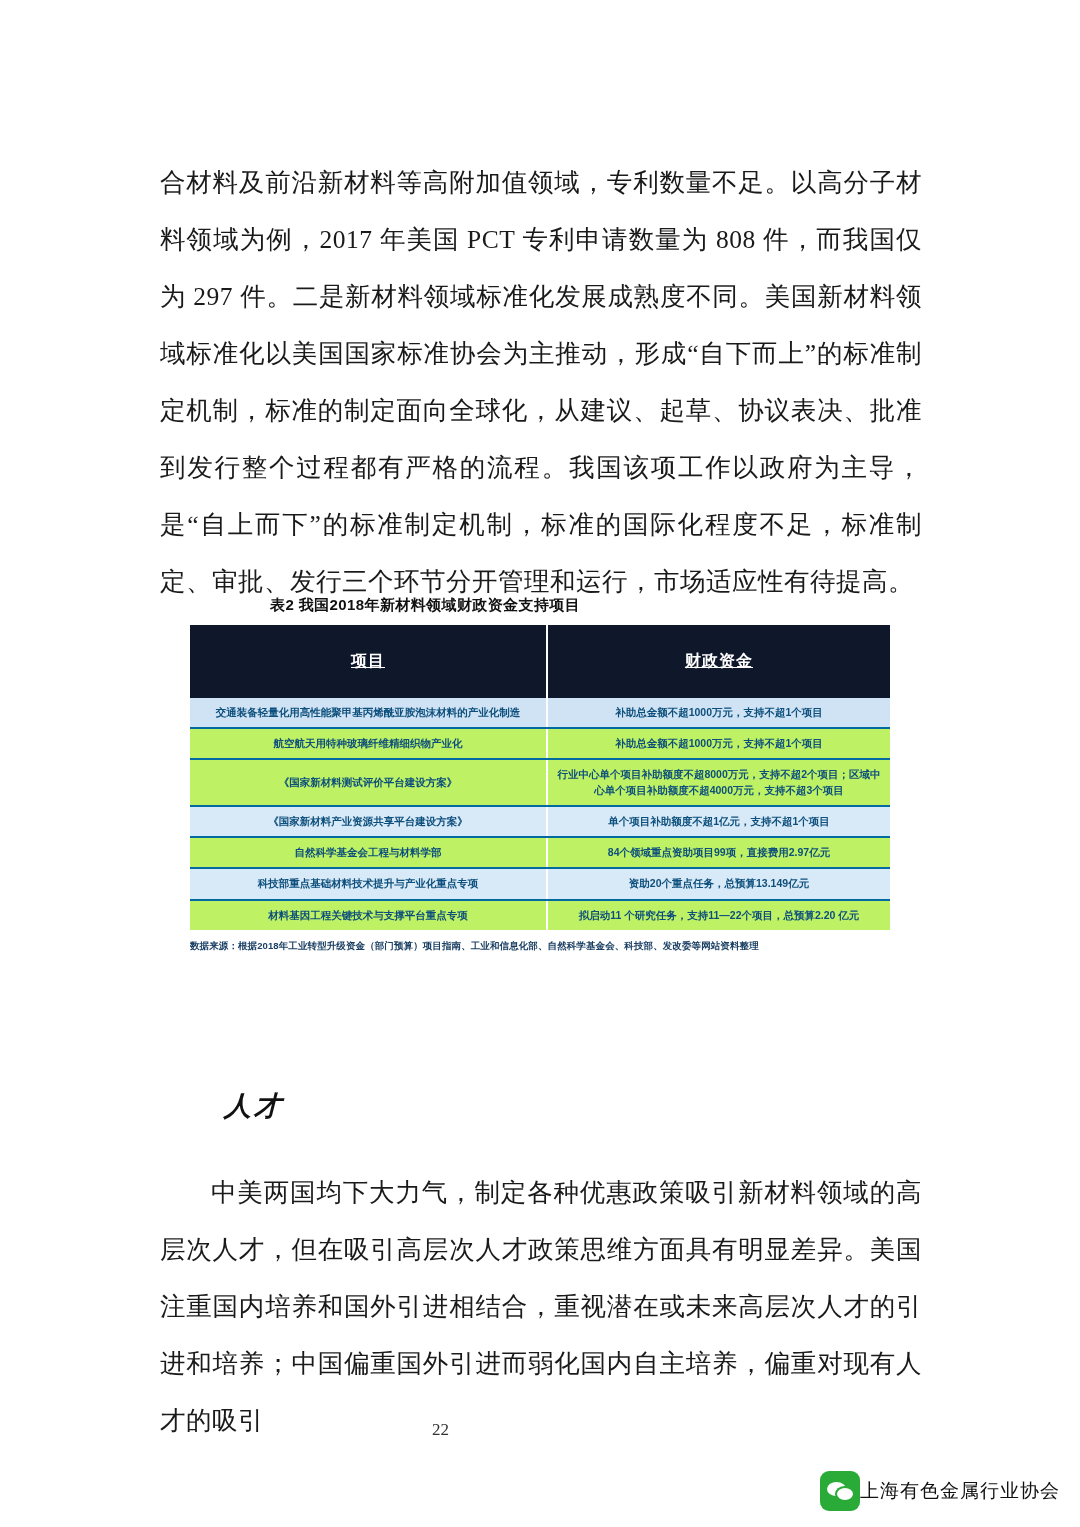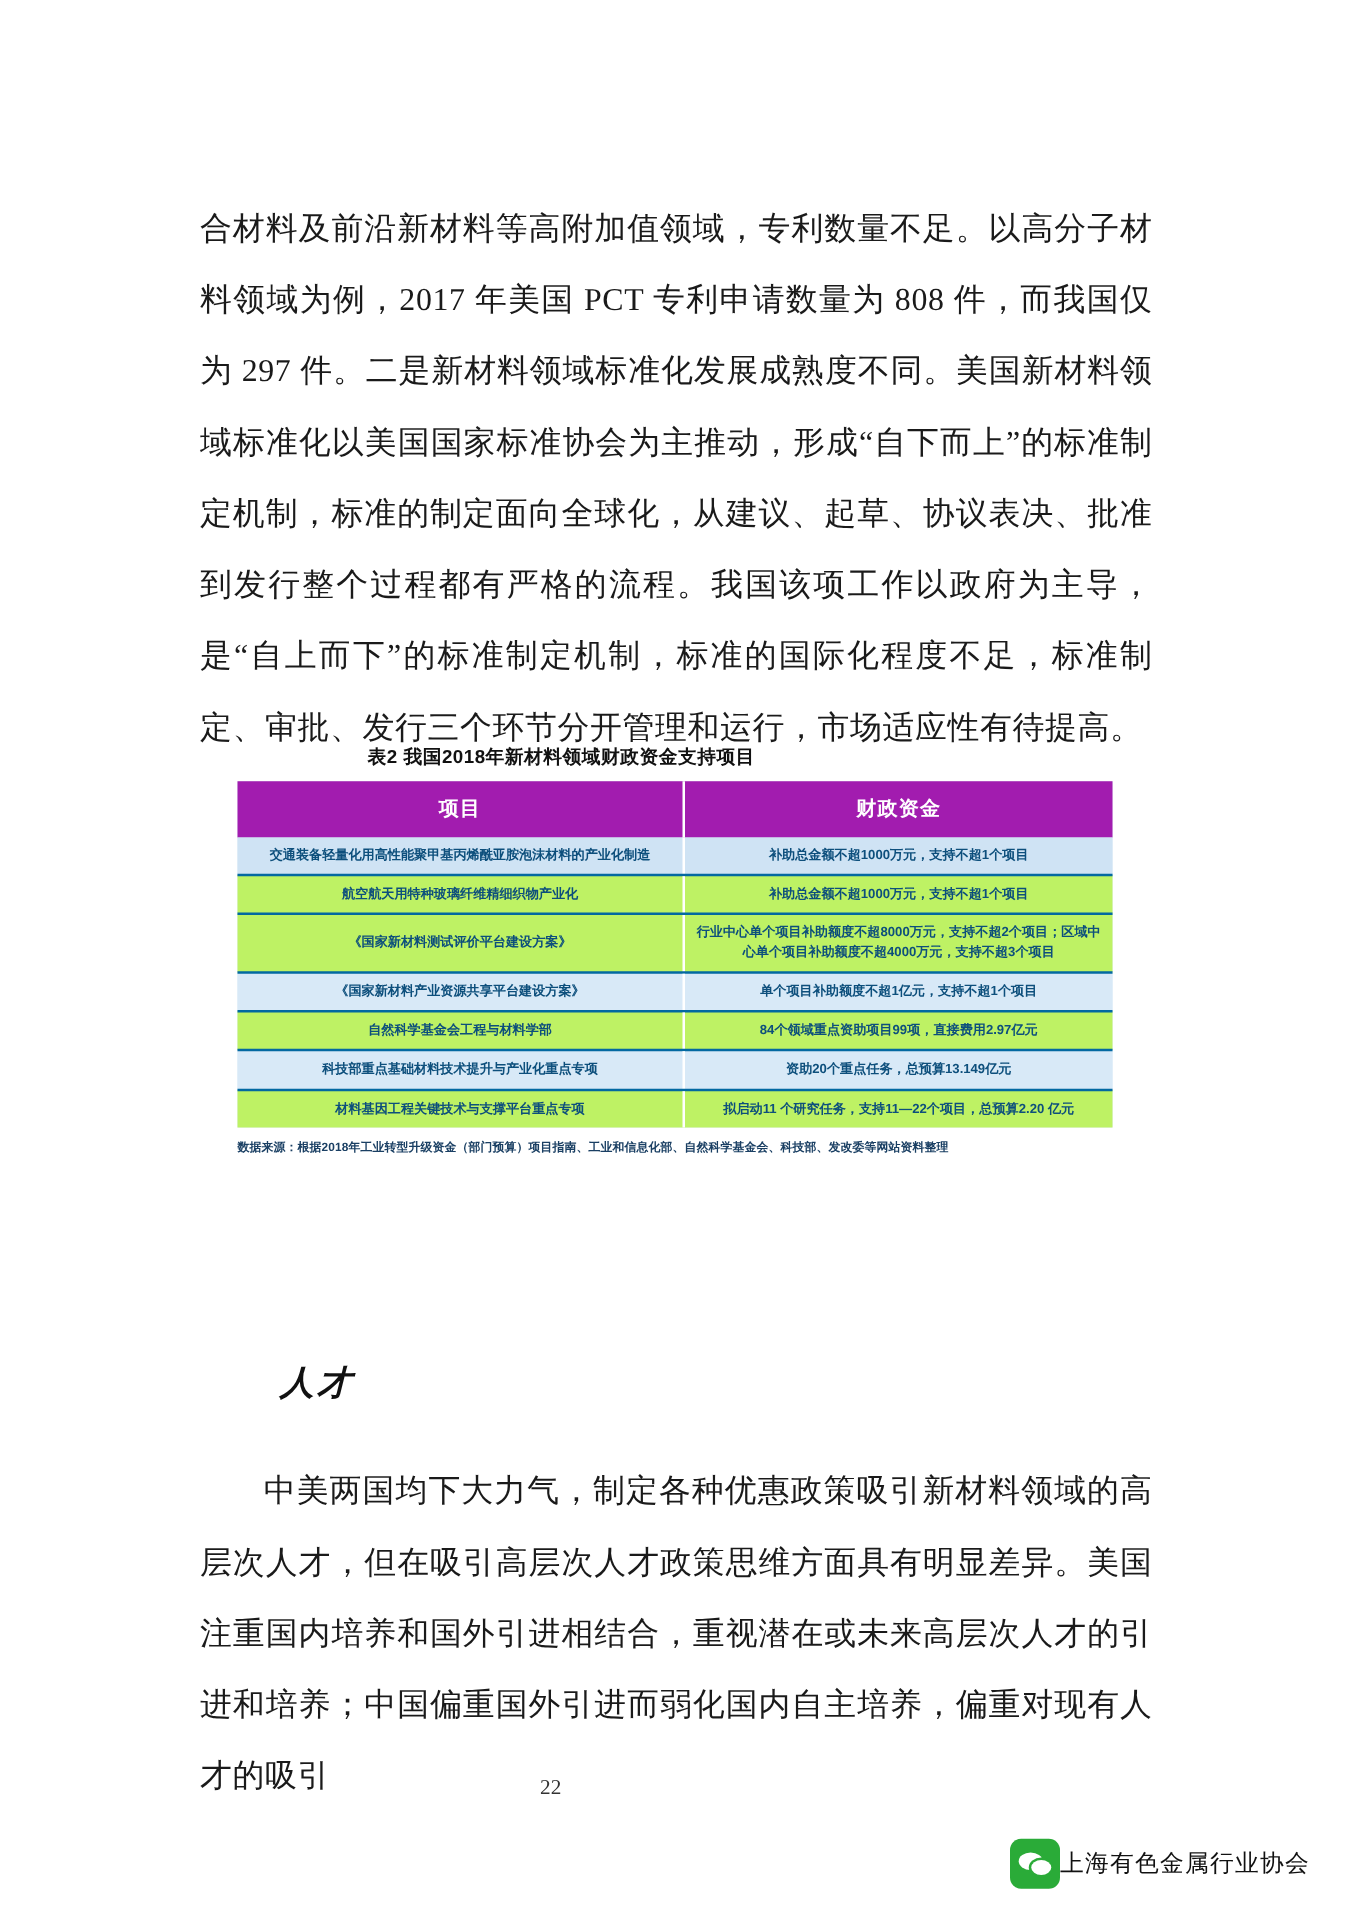--- a/index.html
+++ b/index.html
@@ -54,40 +54,41 @@
     position: absolute;
     left: 190px;
     top: 596px;
     width: 700px;
   }
   .figure-title {
     font-family: "Liberation Sans", sans-serif;
     font-size: 15px;
     font-weight: bold;
     color: #111;
-    margin-left: 104px;
+    margin-left: 80px;
     margin-bottom: 10px;
     letter-spacing: 0.4px;
   }
   table.data-table {
     border-collapse: collapse;
     width: 700px;
     table-layout: fixed;
     font-family: "Liberation Sans", sans-serif;
     background: #dbeaf6;
   }
   table.data-table th {
-    background: #a21caf;
+    background: #0f172a;
     color: #ffffff;
     font-size: 16px;
     font-weight: bold;
-    padding: 12px 4px;
+    padding: 26px 4px;
     text-align: center;
     border-right: 2px solid #ffffff;
     letter-spacing: 1px;
+    text-decoration: underline;
   }
   table.data-table th:last-child { border-right: none; }
   table.data-table td {
     font-size: 10.5px;
     color: #0d4f7c;
     font-weight: bold;
     text-align: center;
     padding: 7px 6px;
     border-bottom: 2px solid #0369a1;
     border-right: 2px solid #ffffff;
@@ -118,21 +119,21 @@
     width: 881px;
     text-align: center;
     font-size: 17px;
     color: #333;
     font-family: "Liberation Serif", serif;
   }
 
   
   .footer-brand {
     position: absolute;
-    right: 32px;
+    right: 20px;
     bottom: 16px;
     display: flex;
     align-items: center;
     gap: 0;
   }
   .wechat-badge {
     width: 40px;
     height: 40px;
     border-radius: 9px;
     background: #2aab38;

